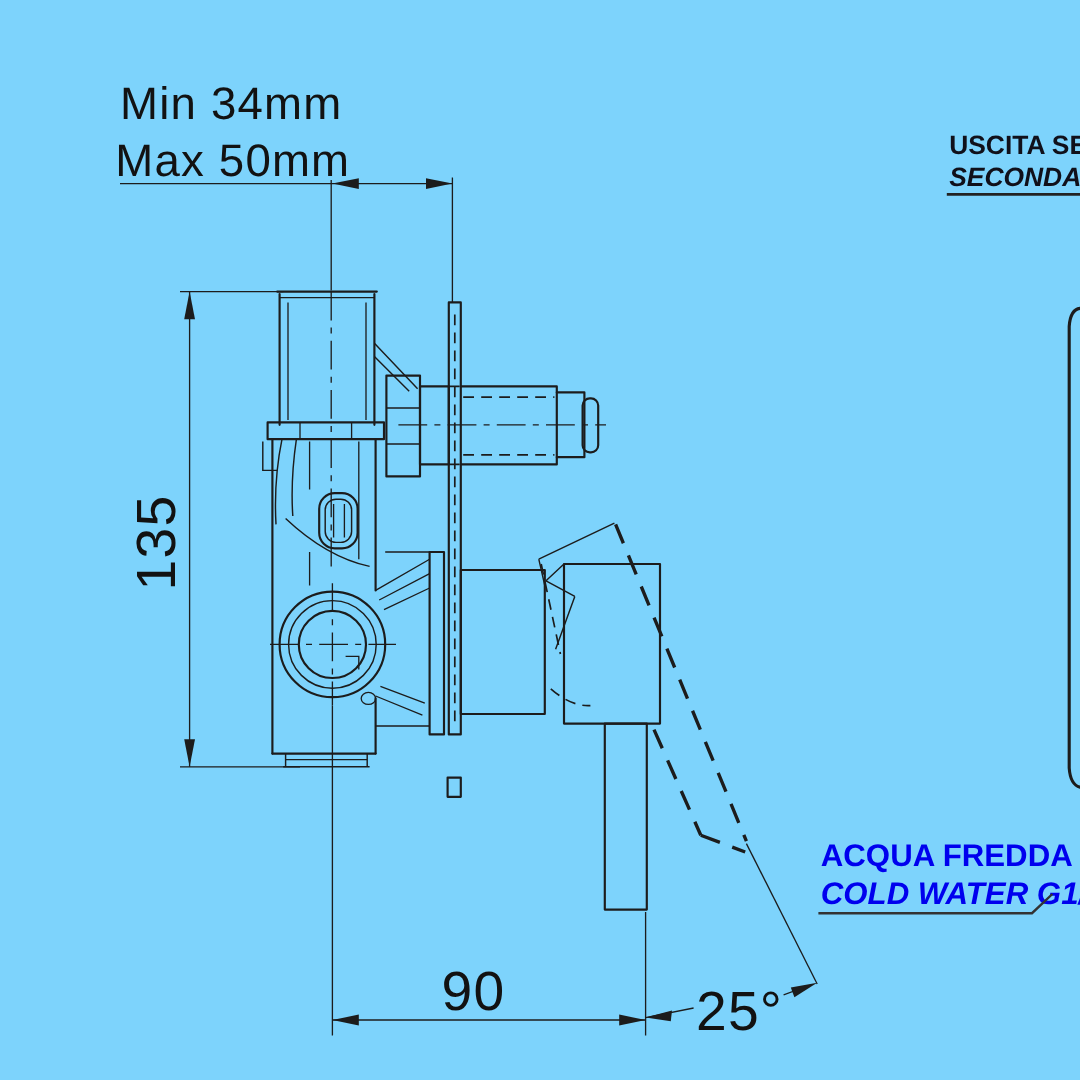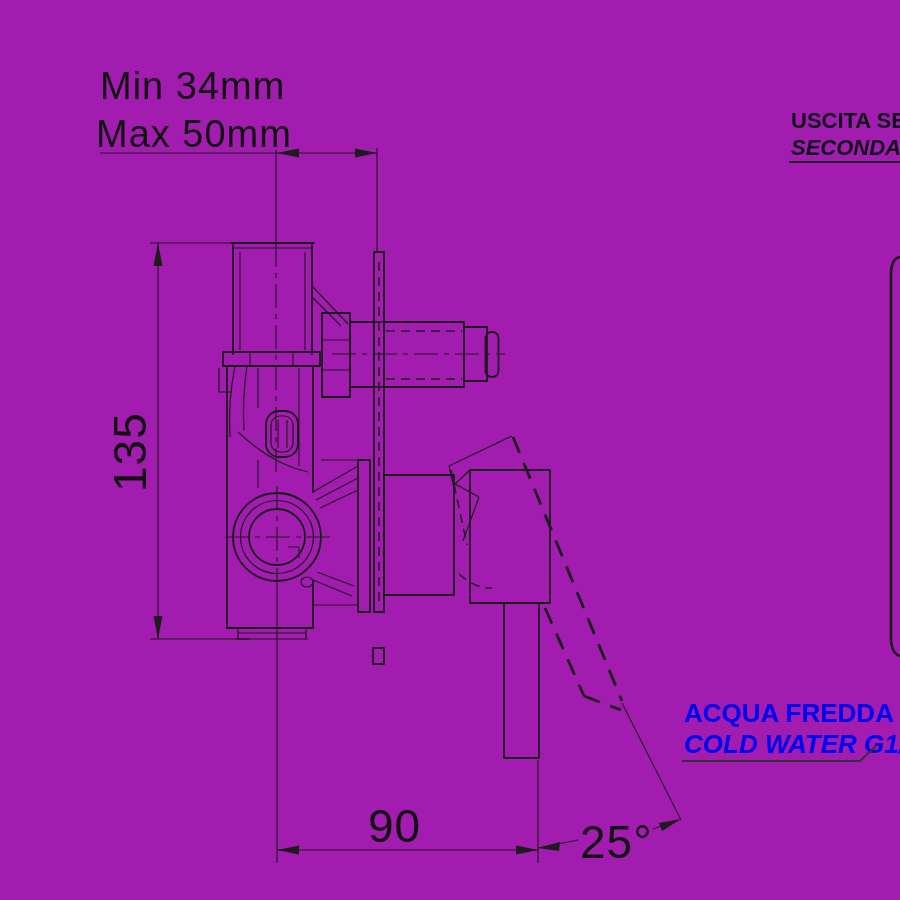--- a/index.html
+++ b/index.html
@@ -1,16 +1,16 @@
 <!DOCTYPE html>
 <html><head>
 <meta charset="utf-8">
 <style>
   html,body{margin:0;padding:0;background:#ffffff;width:900px;height:900px;overflow:hidden;}
-  .stage{position:relative;width:900px;height:900px;background:#a21caf;font-family:"Liberation Sans",sans-serif;}
+  .stage{position:relative;width:900px;height:900px;background:#7dd3fc;font-family:"Liberation Sans",sans-serif;}
   svg{display:block;}
   
   .ln   {stroke:#1c1c1c;stroke-width:1.8;fill:none;stroke-linecap:round;stroke-linejoin:round;}
   .lnthin{stroke:#1c1c1c;stroke-width:1.1;fill:none;}
   .lnlight{stroke:#1c1c1c;stroke-width:1.2;fill:none;}
   .dash {stroke:#1c1c1c;stroke-width:1.4;fill:none;stroke-dasharray:9 6;}
   .dashheavy{stroke:#1c1c1c;stroke-width:2.8;fill:none;stroke-dasharray:17 11;stroke-linecap:butt;}
   .cline{stroke:#1c1c1c;stroke-width:1.1;fill:none;stroke-dasharray:24 6 5 6;}
   .arrow{fill:#1c1c1c;stroke:none;}
   

